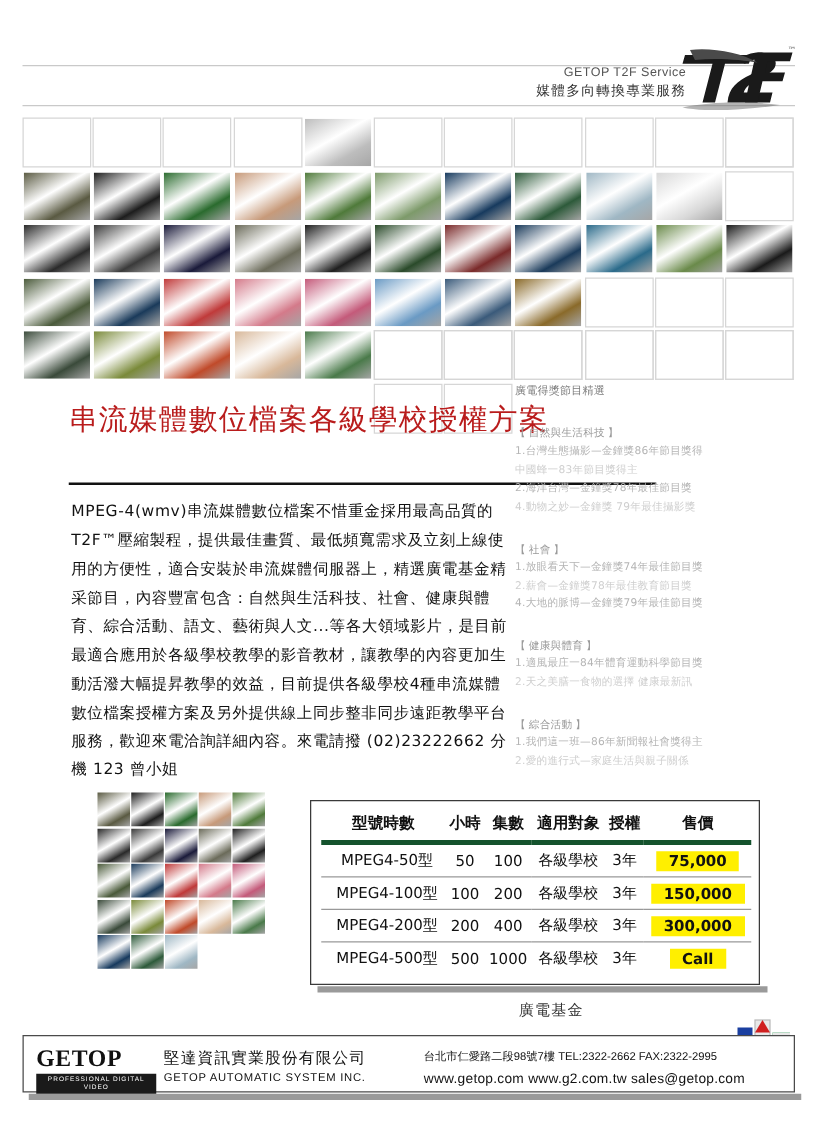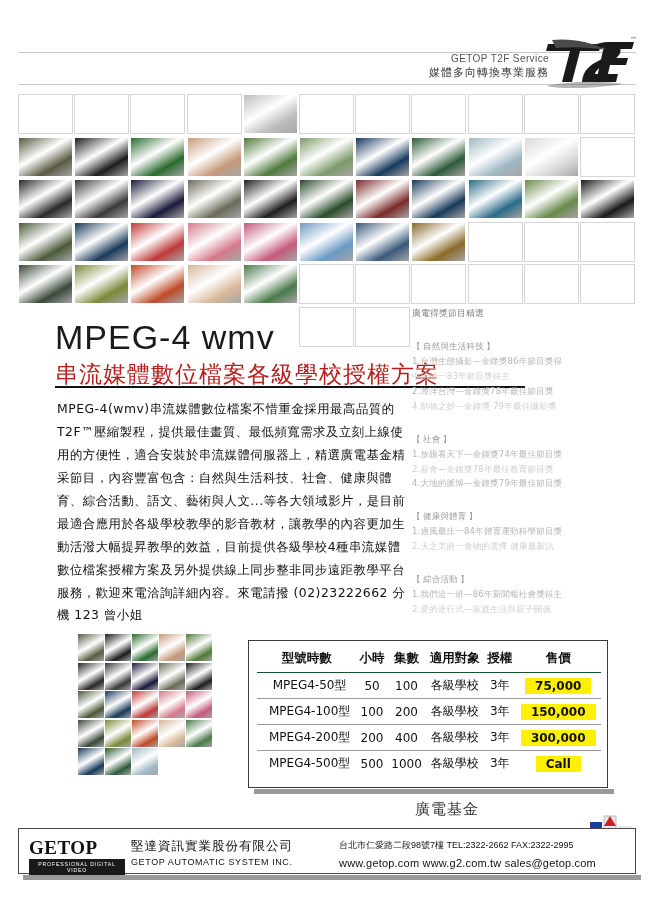--- a/index.html
+++ b/index.html
@@ -130,35 +130,35 @@
     text-align: center;
     font-size: 12.5px;
   }
   .ptable td {
     padding: 4px 2px;
     text-align: center;
     color: #111;
     font-size: 12px;
     border-bottom: 1px solid #999;
   }
-  .ptable tr.hdr th { border-bottom: 1px solid #14532d; }
+  .ptable tr.hdr th { border-bottom: 4px solid #14532d; }
   .ptable tr:last-child td { border-bottom: none; }
   .ptable td.model { text-align: center; padding-left: 8px; }
   .price-hl {
     background: #ffef00;
     display: inline-block;
     padding: 1px 10px;
     font-weight: bold;
     color: #111;
   }
 
   
   .gbar {
     position: absolute; left: 415px; top: 800px;
-    font-size: 15px; color: #333; letter-spacing: 1px;
+    font-size: 12px; color: #333; letter-spacing: 1px;
   }
   .g2logo {
     position: absolute; left: 588px; top: 812px;
     width: 48px; height: 46px;
   }
   .footer {
     position: absolute; left: 18px; top: 828px;
     width: 618px; height: 46px;
     border: 1px solid #4a4a4a;
     background: #fff;
@@ -285,21 +285,20 @@
     <div class="cell" style="left: 337.2px; top: 170px; width: 55px; height: 40px;"></div>
     <div class="cell" style="left: 393.4px; top: 170px; width: 55px; height: 40px;"></div>
     <div class="cell" style="left: 449.6px; top: 170px; width: 55px; height: 40px;"></div>
     <div class="cell" style="left: 505.8px; top: 170px; width: 55px; height: 40px;"></div>
     <div class="cell" style="left: 562px; top: 170px; width: 55px; height: 40px;"></div>
     <div class="cell" style="left: 281px; top: 212.5px; width: 55px; height: 40px;"></div>
     <div class="cell" style="left: 337.2px; top: 212.5px; width: 55px; height: 40px;"></div>
   </div>
 
 <div class="headline">
-  <h1>MPEG-4  wmv</h1>
   <h2>串流媒體數位檔案各級學校授權方案</h2>
 </div>
 <div class="rule-under-headline"></div>
 
 <div class="bodycopy">MPEG-4(wmv)串流媒體數位檔案不惜重金採用最高品質的T2F™壓縮製程，提供最佳畫質、最低頻寬需求及立刻上線使用的方便性，適合安裝於串流媒體伺服器上，精選廣電基金精采節目，內容豐富包含：自然與生活科技、社會、健康與體育、綜合活動、語文、藝術與人文...等各大領域影片，是目前最適合應用於各級學校教學的影音教材，讓教學的內容更加生動活潑大幅提昇教學的效益，目前提供各級學校4種串流媒體數位檔案授權方案及另外提供線上同步整非同步遠距教學平台服務，歡迎來電洽詢詳細內容。來電請撥 (02)23222662 分機 123 曾小姐</div>
 
 <div class="awards" id="awards">
   <div class="aw-title">廣電得獎節目精選</div>
 <div class="aw-head">【 自然與生活科技 】</div>
     <div class="aw-item">1.台灣生態攝影—金鐘獎86年節目獎得</div>

